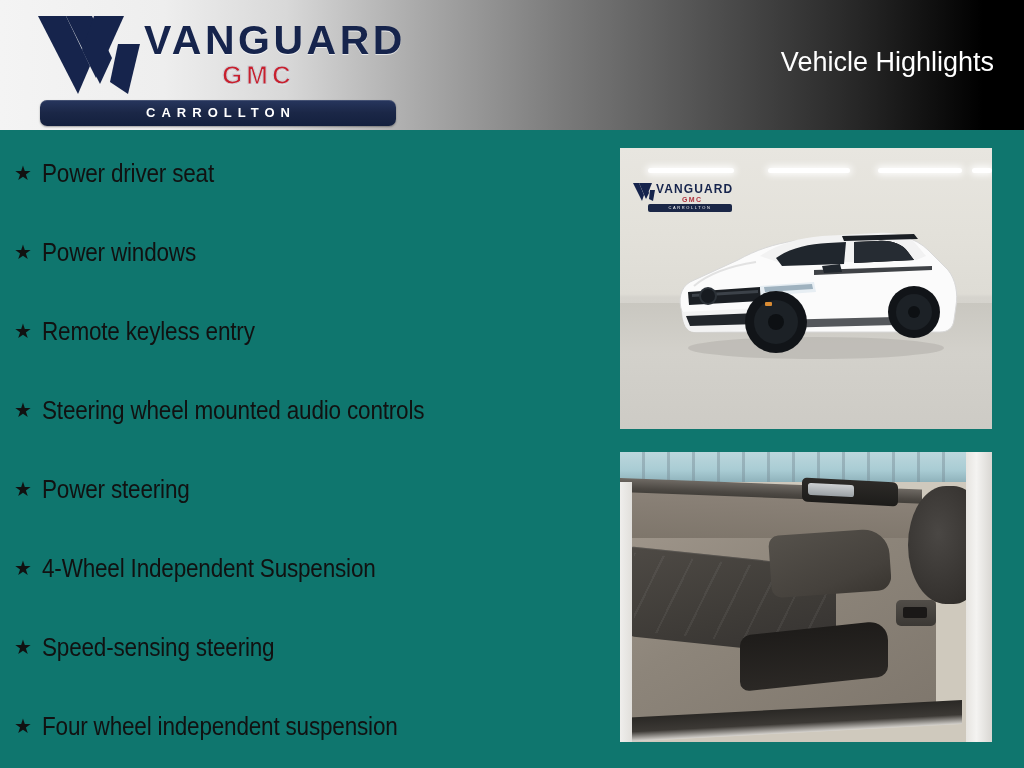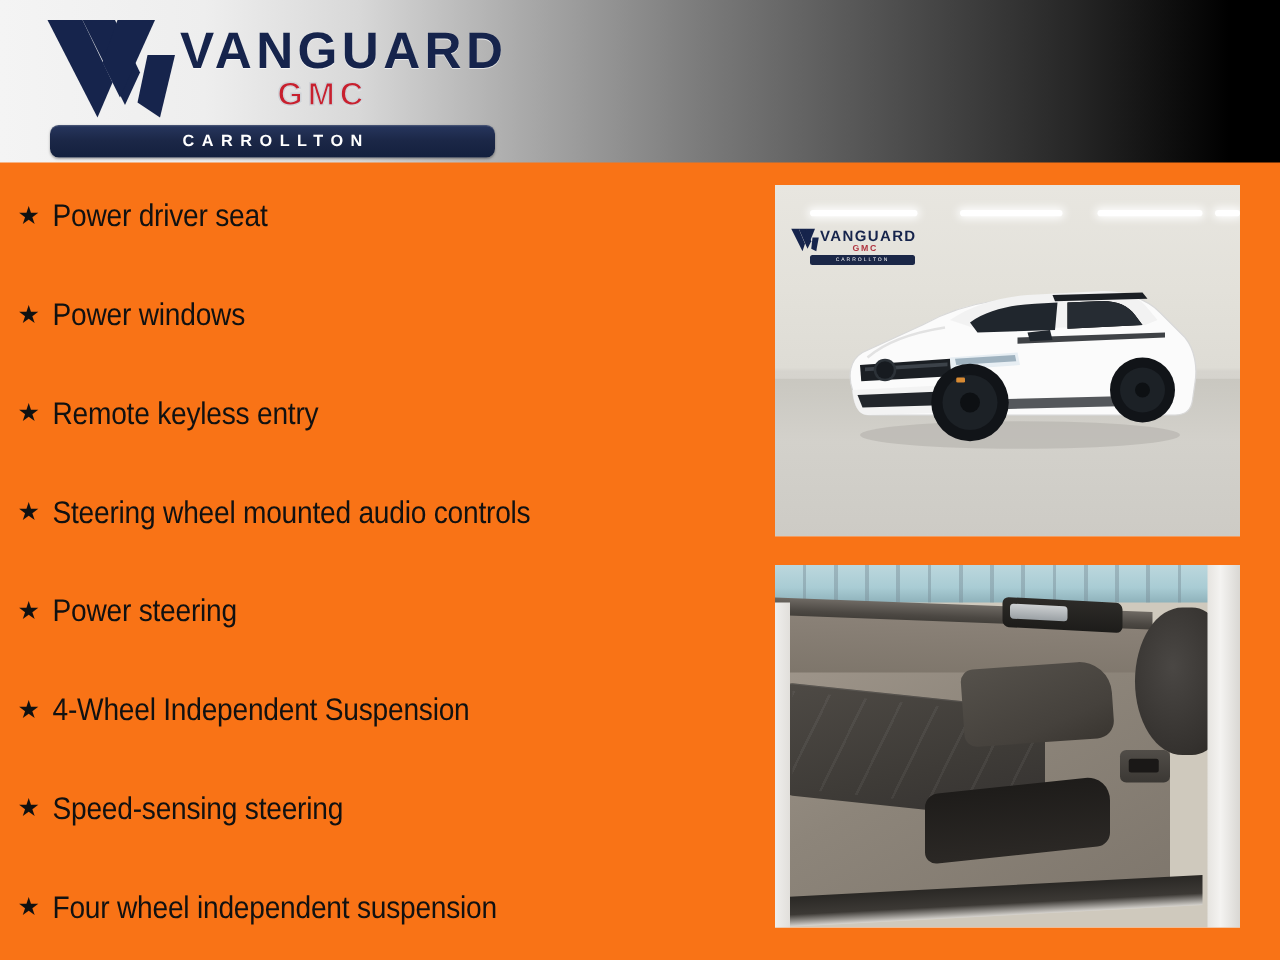--- a/index.html
+++ b/index.html
@@ -13,21 +13,21 @@
     overflow: hidden;
     background: #f1f1f1;
     font-family: "Liberation Sans", sans-serif;
     -webkit-font-smoothing: antialiased;
   }
 
   .slide {
     position: relative;
     width: 1024px;
     height: 768px;
-    background: #f97316;
+    background: #0f766e;
   }
 
   
   .header {
     position: absolute;
     left: 0;
     top: 0;
     width: 1024px;
     height: 130px;
     background: linear-gradient(to right,
@@ -371,20 +371,21 @@
 
       <div class="wordmark">VANGUARD</div>
 
       <div class="gmc-mark">GMC</div>
 
       <div class="city-bar">
         <span>CARROLLTON</span>
       </div>
     </div>
 
+    <div class="header-title">Vehicle Highlights</div>
   </div>
 
   <ul class="features">
     <li class="feature-item" style="top:28px">
       <span class="feature-star">★</span>
       <span class="feature-label">Power driver seat</span>
     </li>
     <li class="feature-item" style="top:107px">
       <span class="feature-star">★</span>
       <span class="feature-label">Power windows</span>

